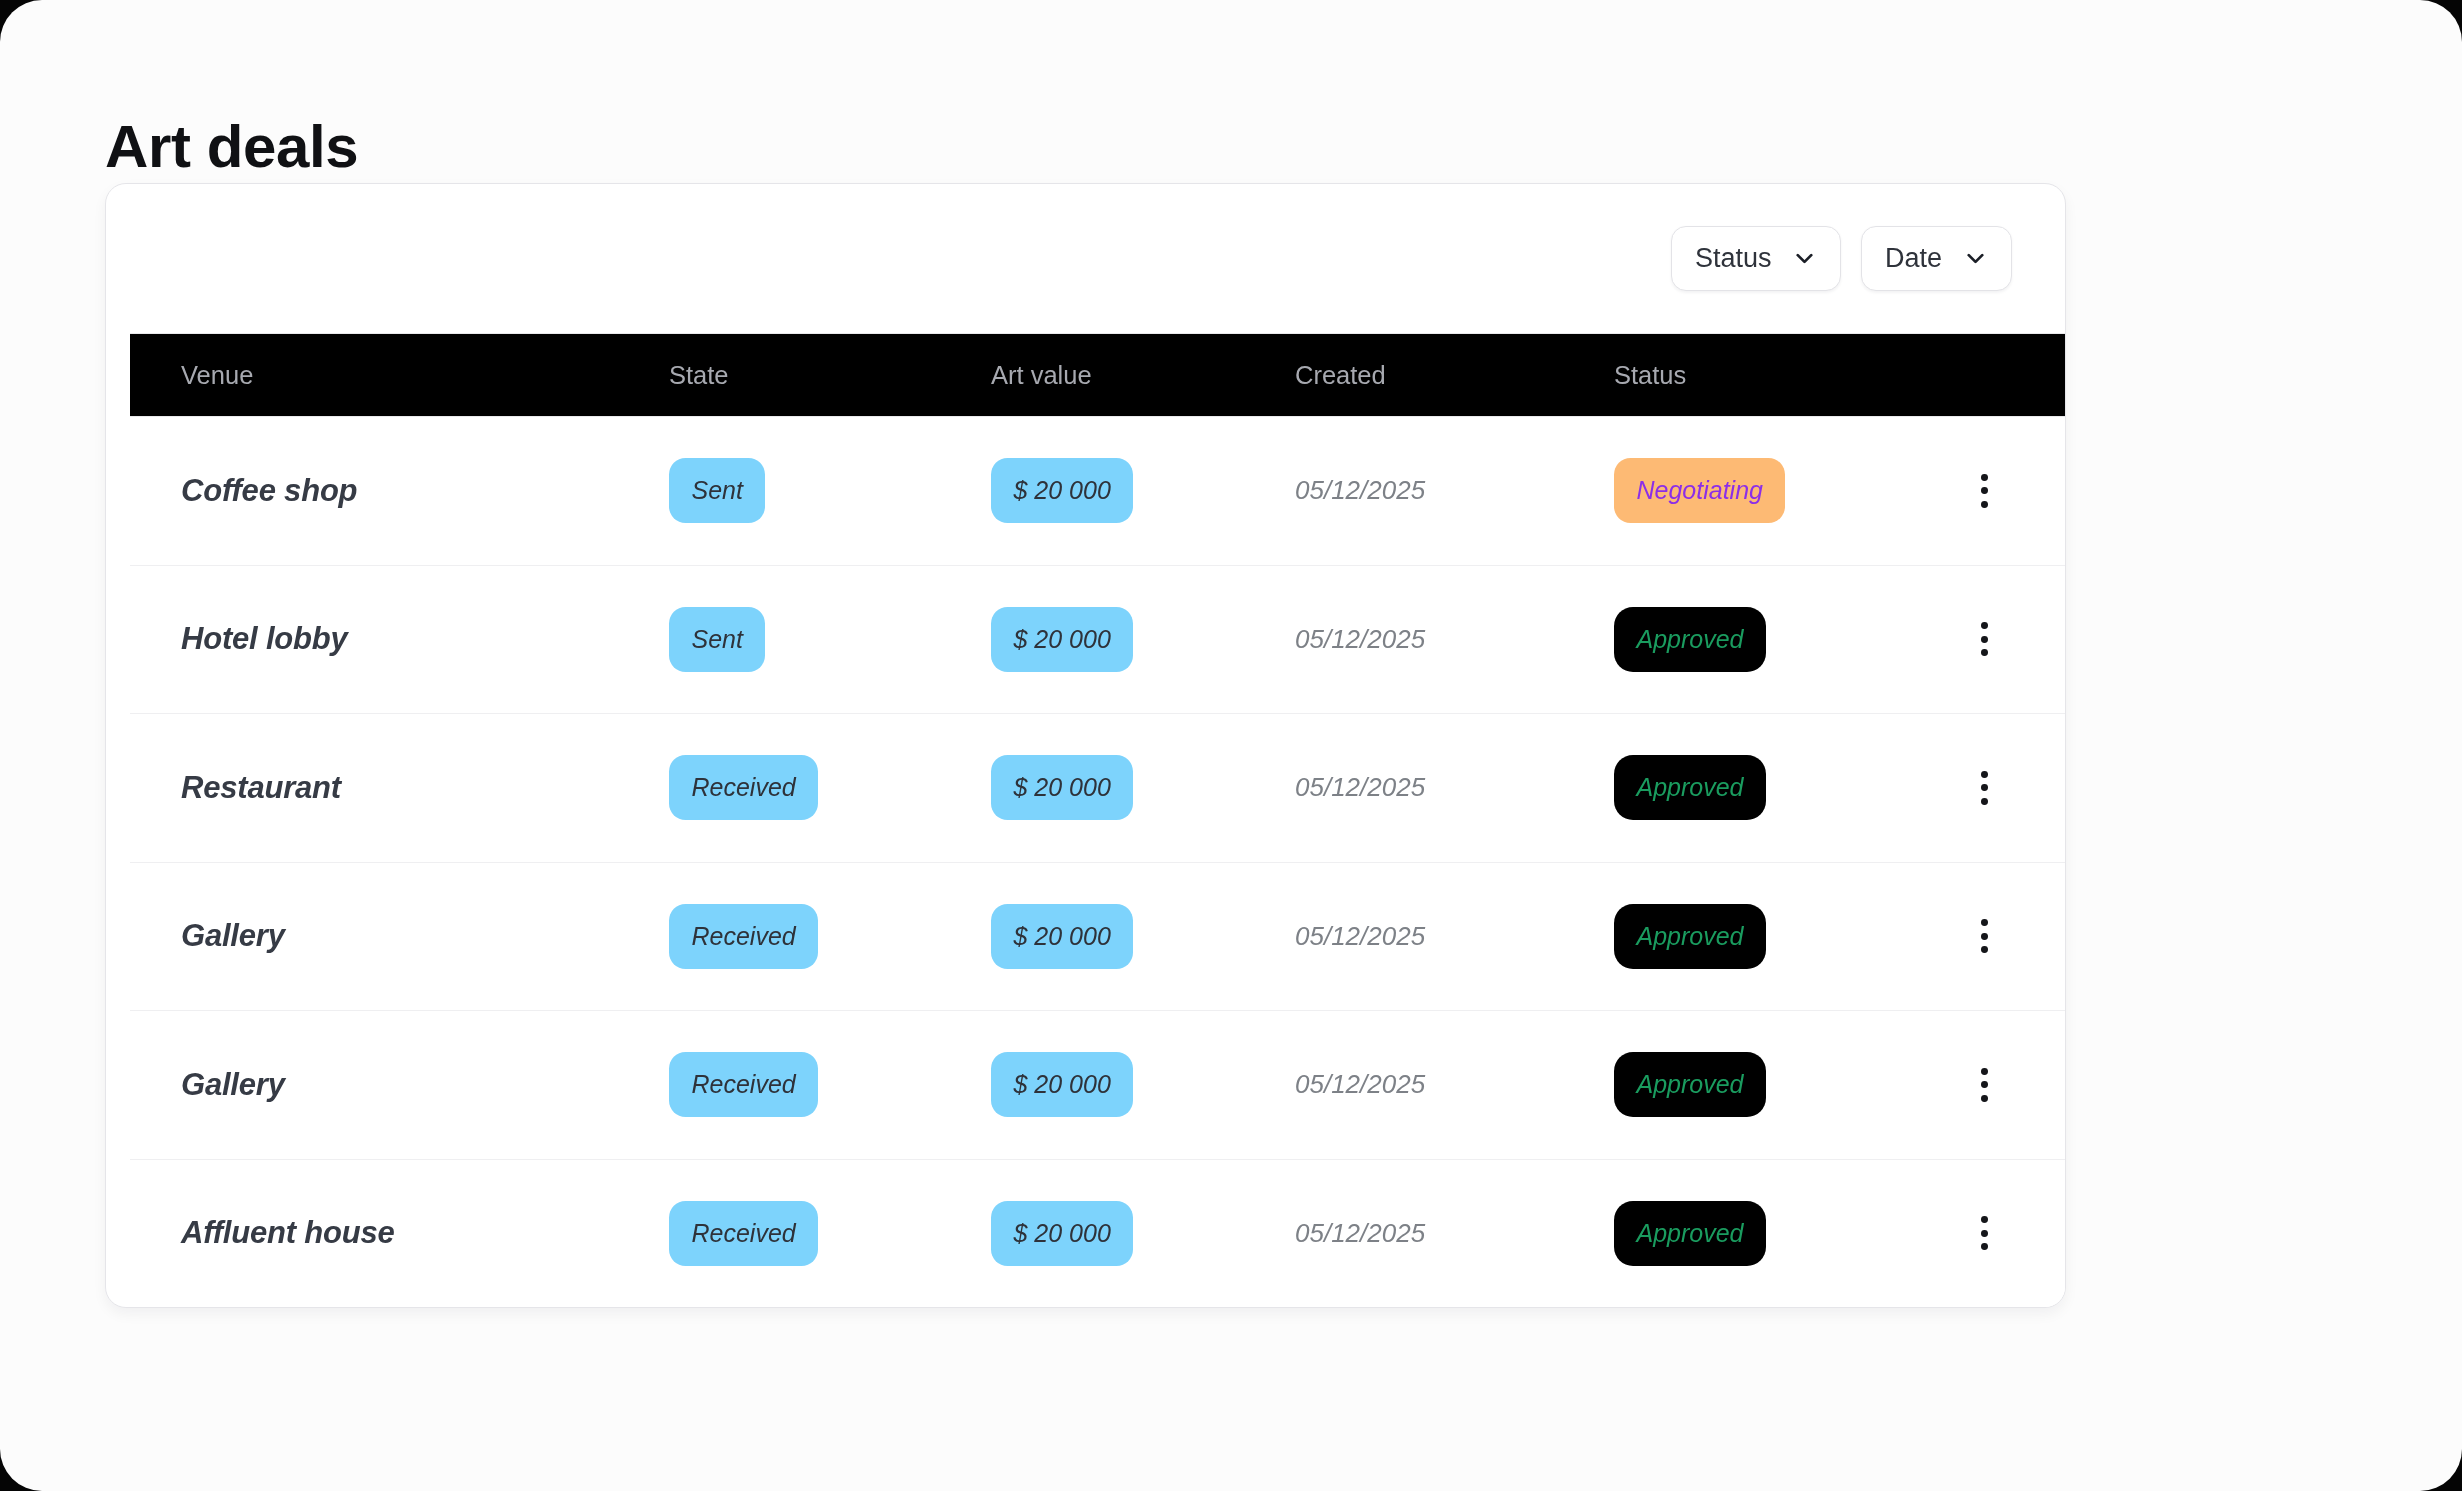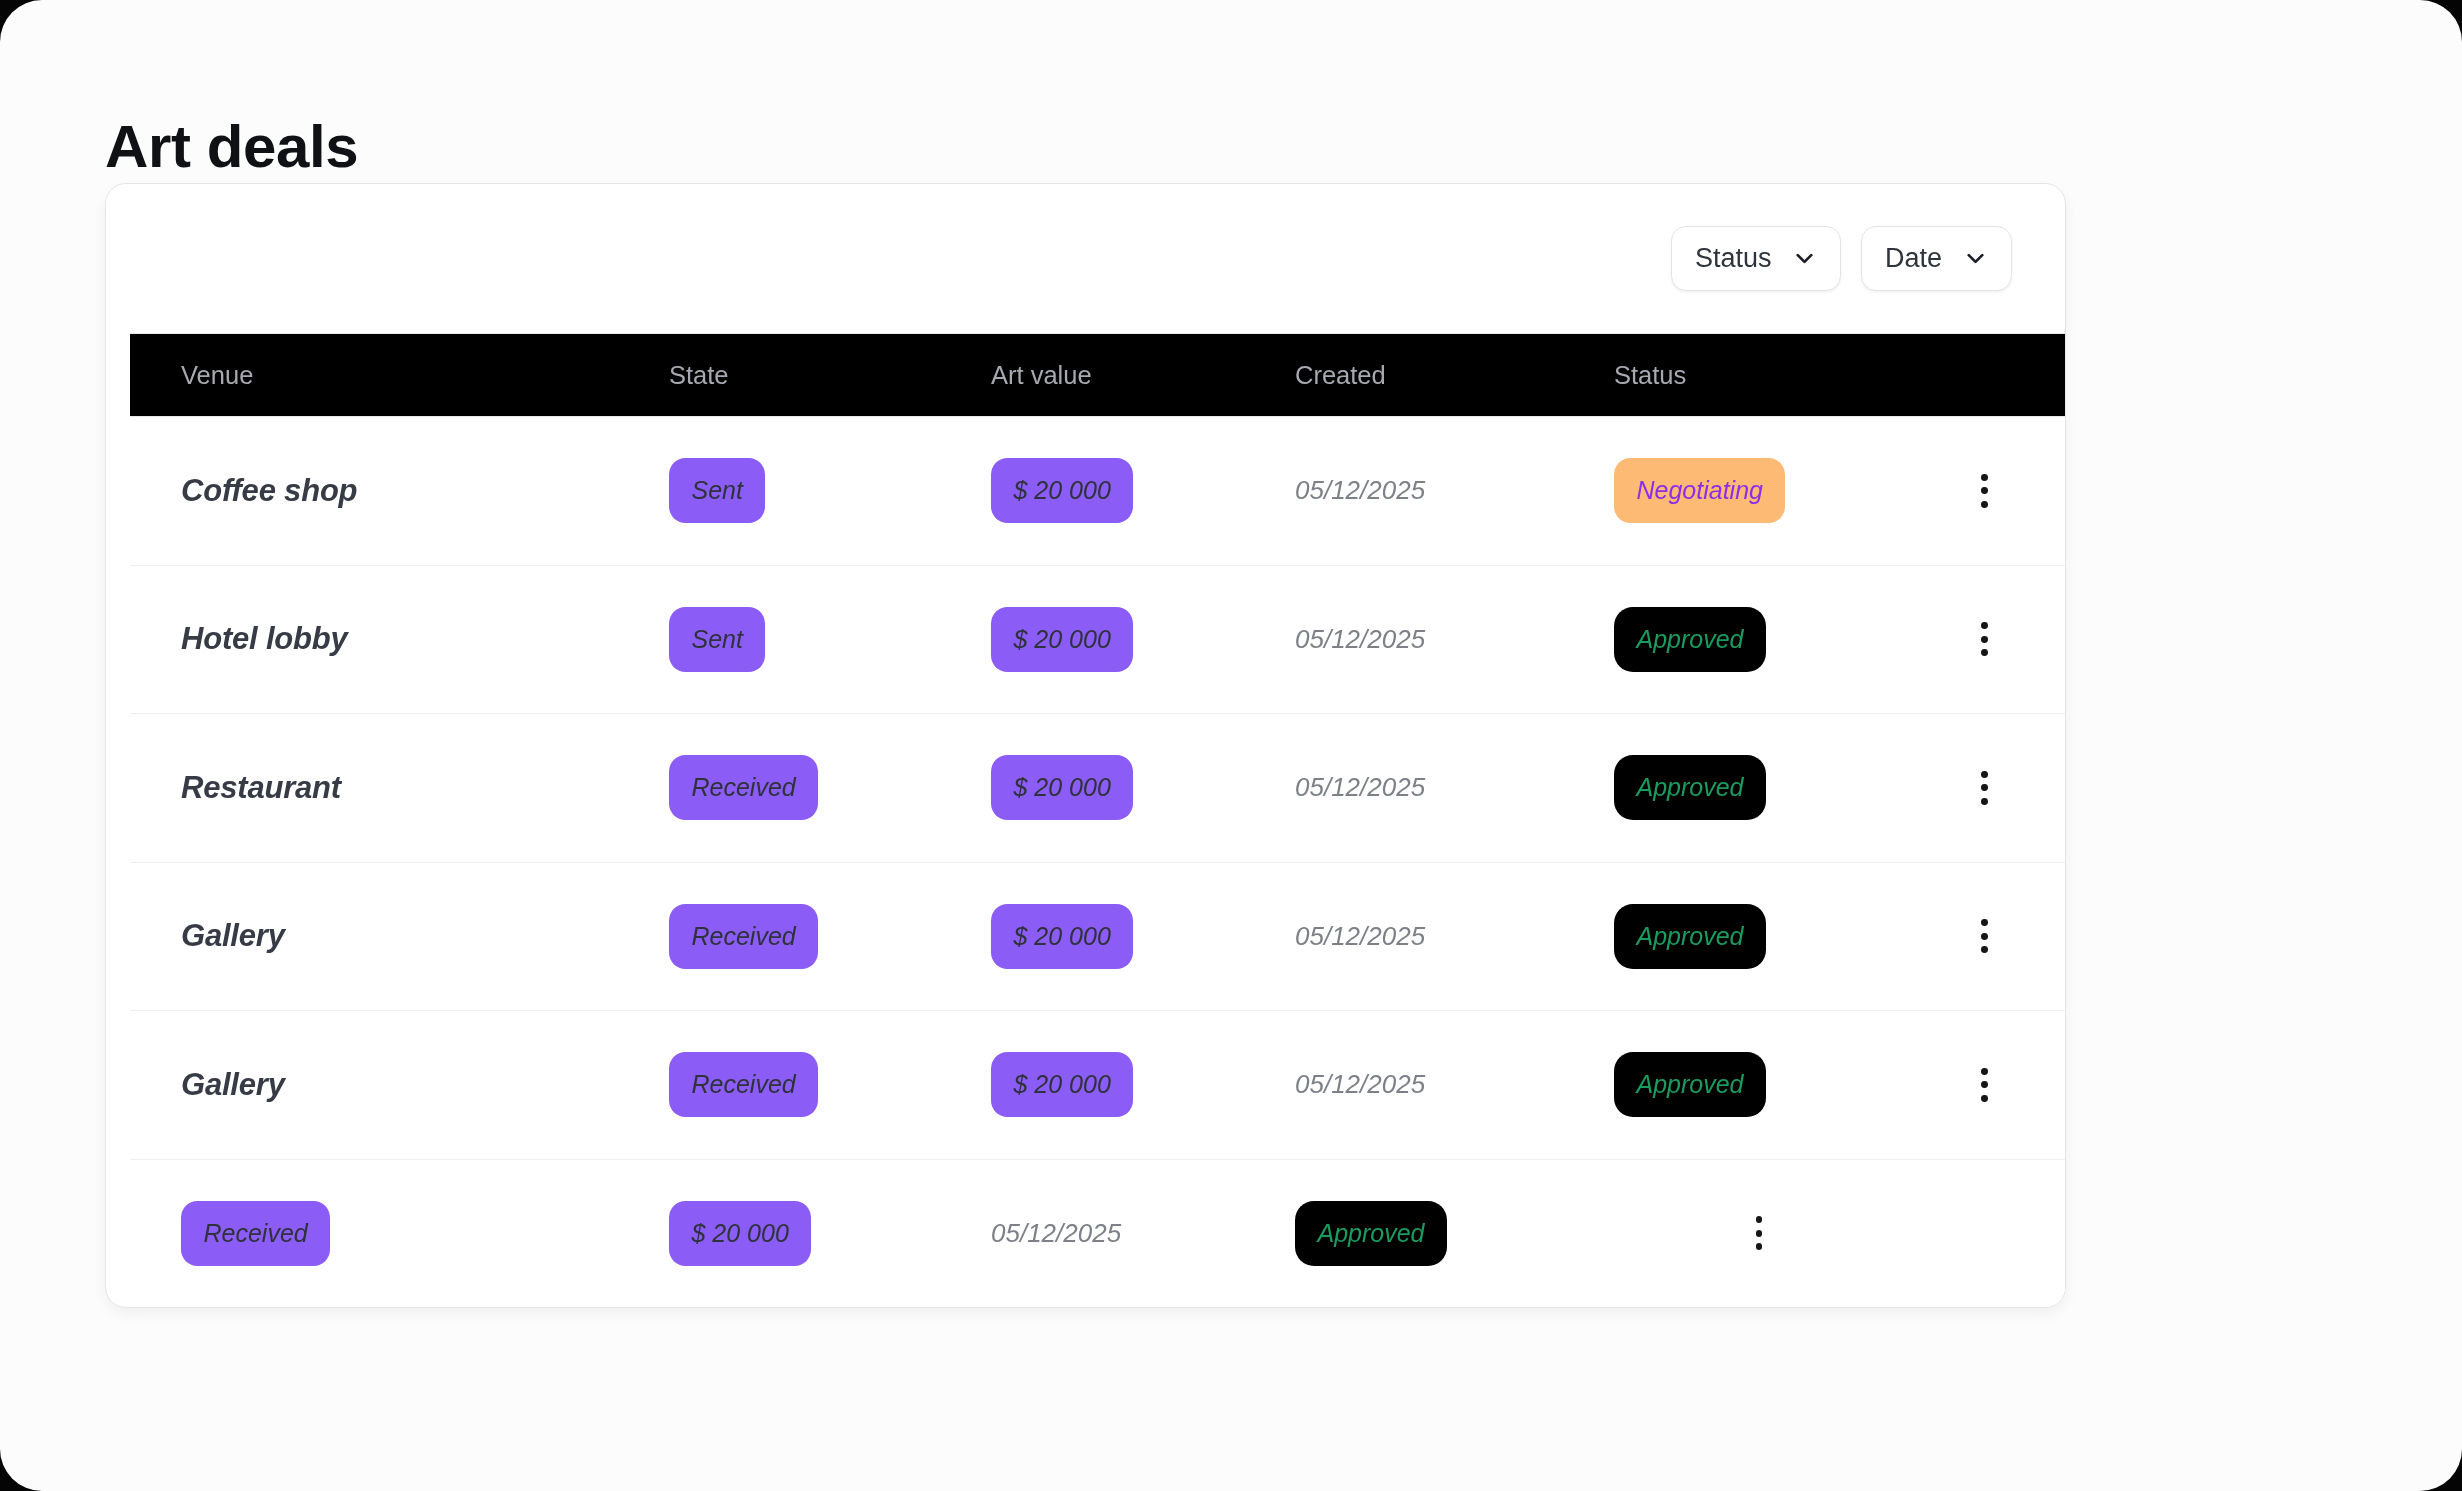--- a/index.html
+++ b/index.html
@@ -108,21 +108,21 @@
     letter-spacing: -0.2px;
     color: #363B45;
   }
 
   .chip {
     display: inline-flex;
     align-items: center;
     height: 65px;
     padding: 0 22.5px;
     border-radius: 16.5px;
-    background: #8b5cf6;
+    background: #7dd3fc;
     font-size: 25px;
     color: #2E323A;
     white-space: nowrap;
   }
 
   .chip.negotiating { background: #fdba74; color: #8C2EE8; }
   .chip.approved    { background: #000000; color: #1A9C5F; border-radius: 19px; }
 
   .created { font-size: 26px; color: #7D8187; }
 
@@ -252,20 +252,21 @@
           <div class="actions">
               <button class="kebab">
                 <span class="dot"></span>
                 <span class="dot"></span>
                 <span class="dot"></span>
               </button>
             </div>
         </div>
 
         <div class="grid-row row">
+          <div class="venue">Affluent house</div>
           <div><span class="chip">Received</span></div>
           <div><span class="chip">$ 20 000</span></div>
           <div class="created">05/12/2025</div>
           <div><span class="chip approved">Approved</span></div>
           <div class="actions">
               <button class="kebab">
                 <span class="dot"></span>
                 <span class="dot"></span>
                 <span class="dot"></span>
               </button>

